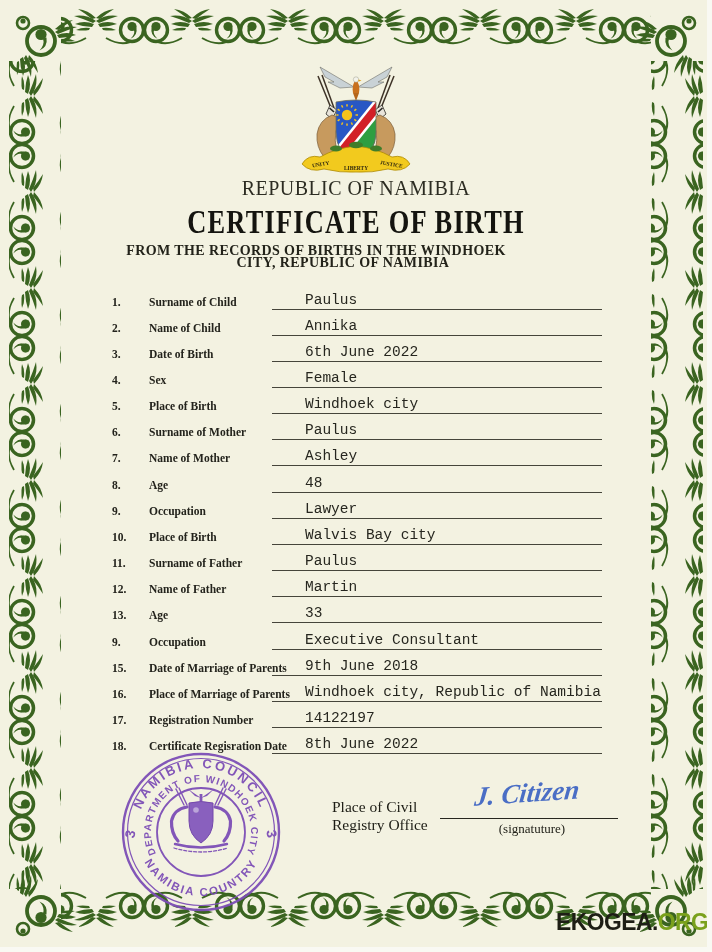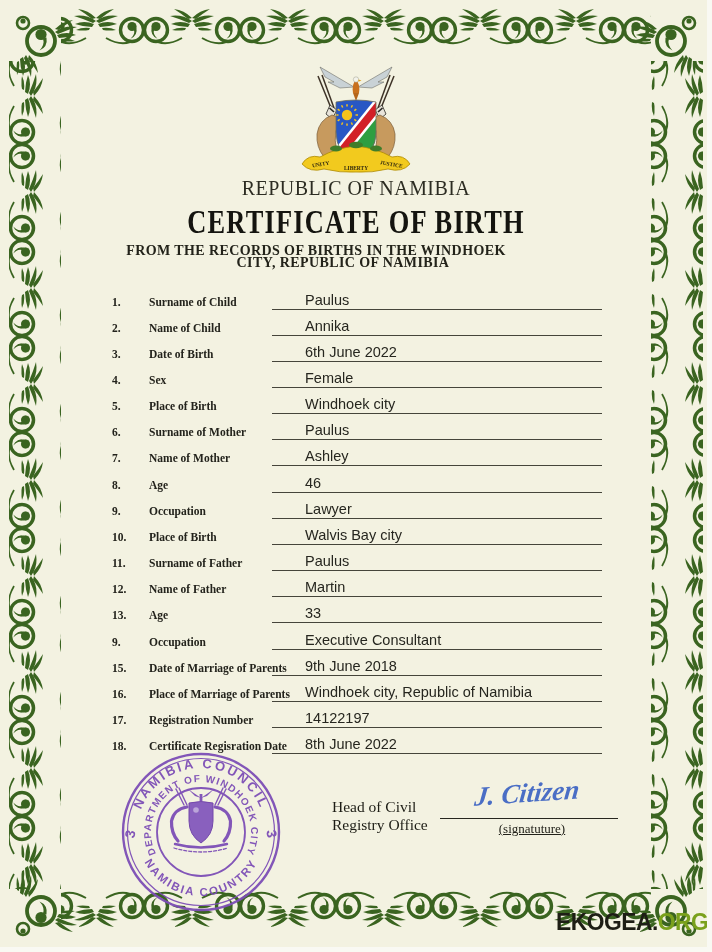--- a/index.html
+++ b/index.html
@@ -34,38 +34,38 @@
   .flabel{
     position:absolute;left:130px;bottom:3px;
     font-weight:bold;font-size:11.5px;color:#23231c;white-space:nowrap;margin-left:19px;
   }
   .fline{
     position:absolute;left:272px;width:330px;height:20px;top:0;
     border-bottom:1.4px solid #45453a;
   }
   .fvalue{
     position:absolute;left:33px;bottom:1px;white-space:nowrap;
-    font-family:Liberation Sans, sans-serif;font-size:14.5px;color:#26261f;
+    font-family:Liberation Mono, monospace;font-size:14.5px;color:#26261f;
   }
   
   .stamp{position:absolute;left:117px;top:750px;width:168px;height:164px;opacity:.95;}
   .stamp text{font-family:"Liberation Sans",sans-serif;font-weight:bold;fill:#7d4eb6;}
   .arc-top{font-size:13px;letter-spacing:2.5px;}
   .arc-mid{font-size:10px;letter-spacing:1.2px;}
   .arc-bot{font-size:11.5px;letter-spacing:2px;}
   .side3{font-size:14px;}
   
   .sig-role{
     position:absolute;left:332px;top:798px;
     font-size:15.5px;color:#1d1d15;line-height:18px;
   }
   .sig-line{position:absolute;left:440px;top:818px;width:178px;border-top:1.7px solid #27271f;}
   .sig-caption{
     position:absolute;left:452px;top:821px;width:160px;text-align:center;
-    font-size:13px;color:#22221a;text-decoration:underline;
+    font-size:13px;color:#22221a;
   }
   .sig-name{
     position:absolute;left:436px;top:778px;width:182px;text-align:center;
     font-style:italic;font-weight:bold;font-size:27px;color:#4a6ec5;
     transform:rotate(-4deg) skewX(-10deg);white-space:nowrap;
   }
   
   .watermark{
     position:absolute;top:908px;right:4px;
     font-family:"Liberation Sans",sans-serif;font-weight:bold;font-size:24px;
@@ -266,21 +266,21 @@
   <span class="fnum">7.</span>
   <span class="flabel">Name of Mother</span>
   <span class="fline">
       <span class="fvalue">Ashley</span>
     </span>
 </div>
 <div class="row" style="top:471.6px">
   <span class="fnum">8.</span>
   <span class="flabel">Age</span>
   <span class="fline">
-      <span class="fvalue">46</span>
+      <span class="fvalue">48</span>
     </span>
 </div>
 <div class="row" style="top:497.7px">
   <span class="fnum">9.</span>
   <span class="flabel">Occupation</span>
   <span class="fline">
       <span class="fvalue">Lawyer</span>
     </span>
 </div>
 <div class="row" style="top:523.9px">
@@ -381,21 +381,21 @@
       <path d="M98,57 Q111,59 113.5,71 Q114,83 107,91" stroke-width="3.2"></path>
       <path d="M101,55 L109,39" stroke-width="1.4"></path>
       <path d="M98,55 L106,38" stroke-width="1.4"></path>
       <path d="M58,94 Q84,101 110,94" stroke-width="2.4"></path>
       <path d="M57,98 Q84,106 111,98" stroke-width="1.3" stroke-dasharray="3 2"></path>
     </g>
   </g>
 </svg>
 
 <div class="sig-role">
-  <div>Head of Civil</div>
+  <div>Place of Civil</div>
   <div>Registry Office</div>
 </div>
 <div class="sig-name">J. Citizen</div>
 <div class="sig-line"></div>
 <div class="sig-caption">(signatuture)</div>
 
 <div class="watermark">
   <span class="wm-dark">EKOGEA.</span><span class="wm-green">ORG</span>
 </div>
 

